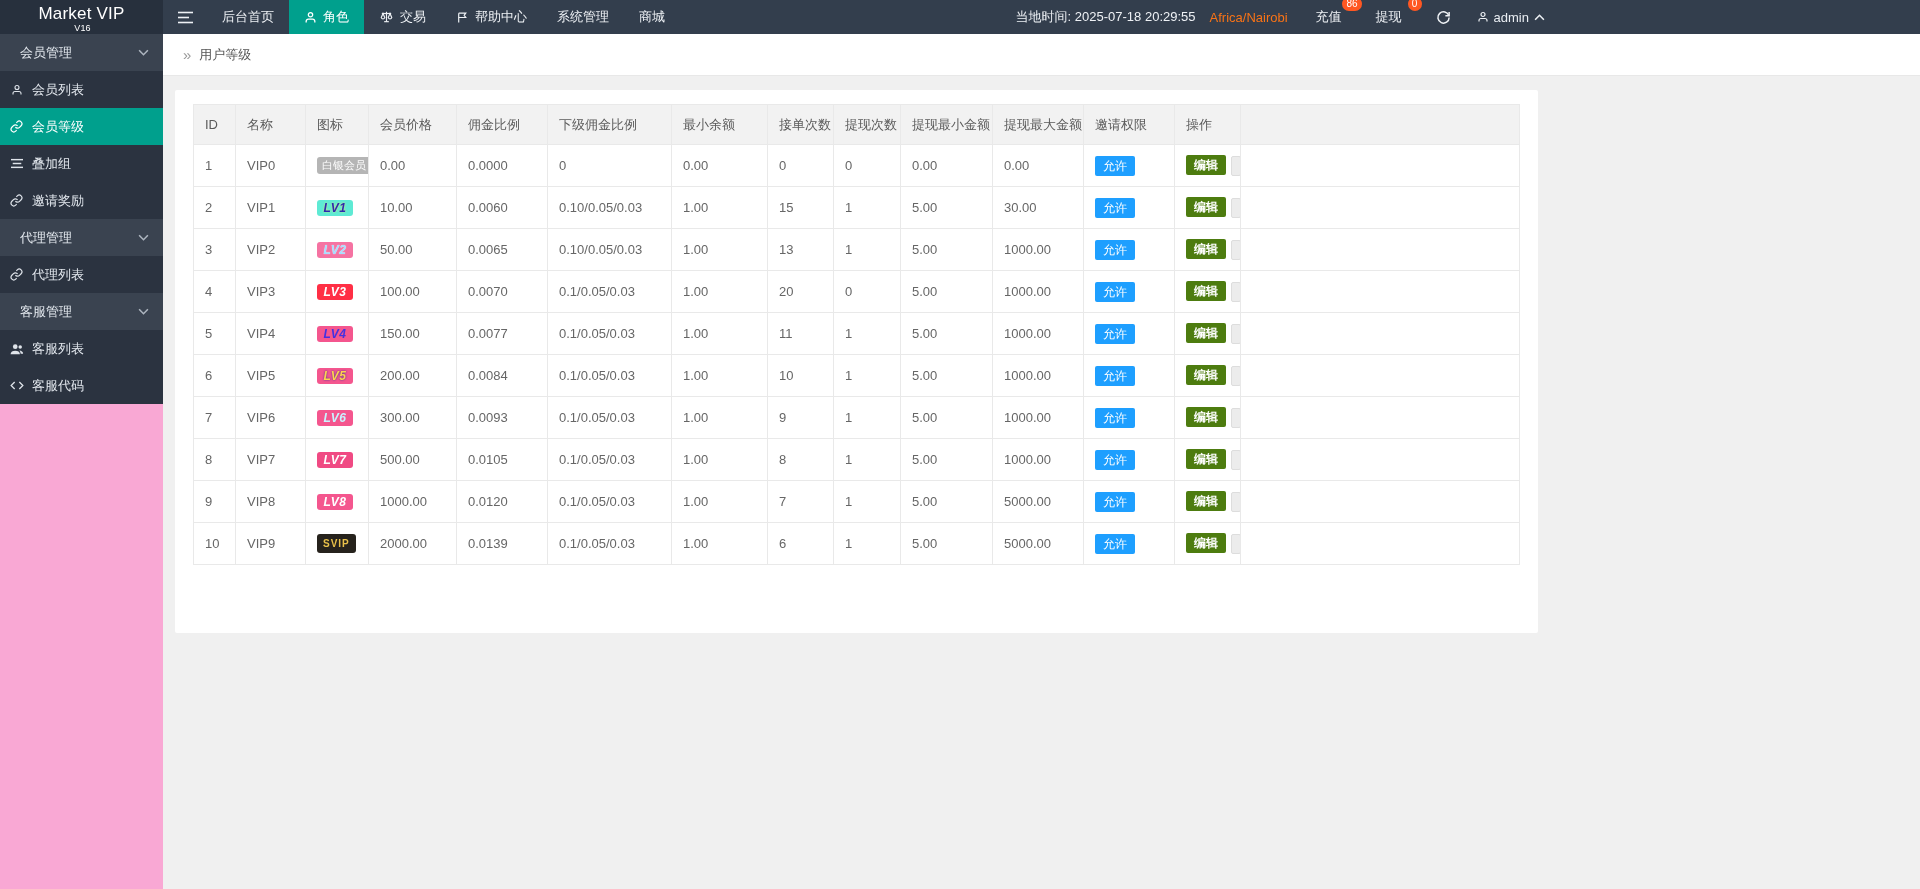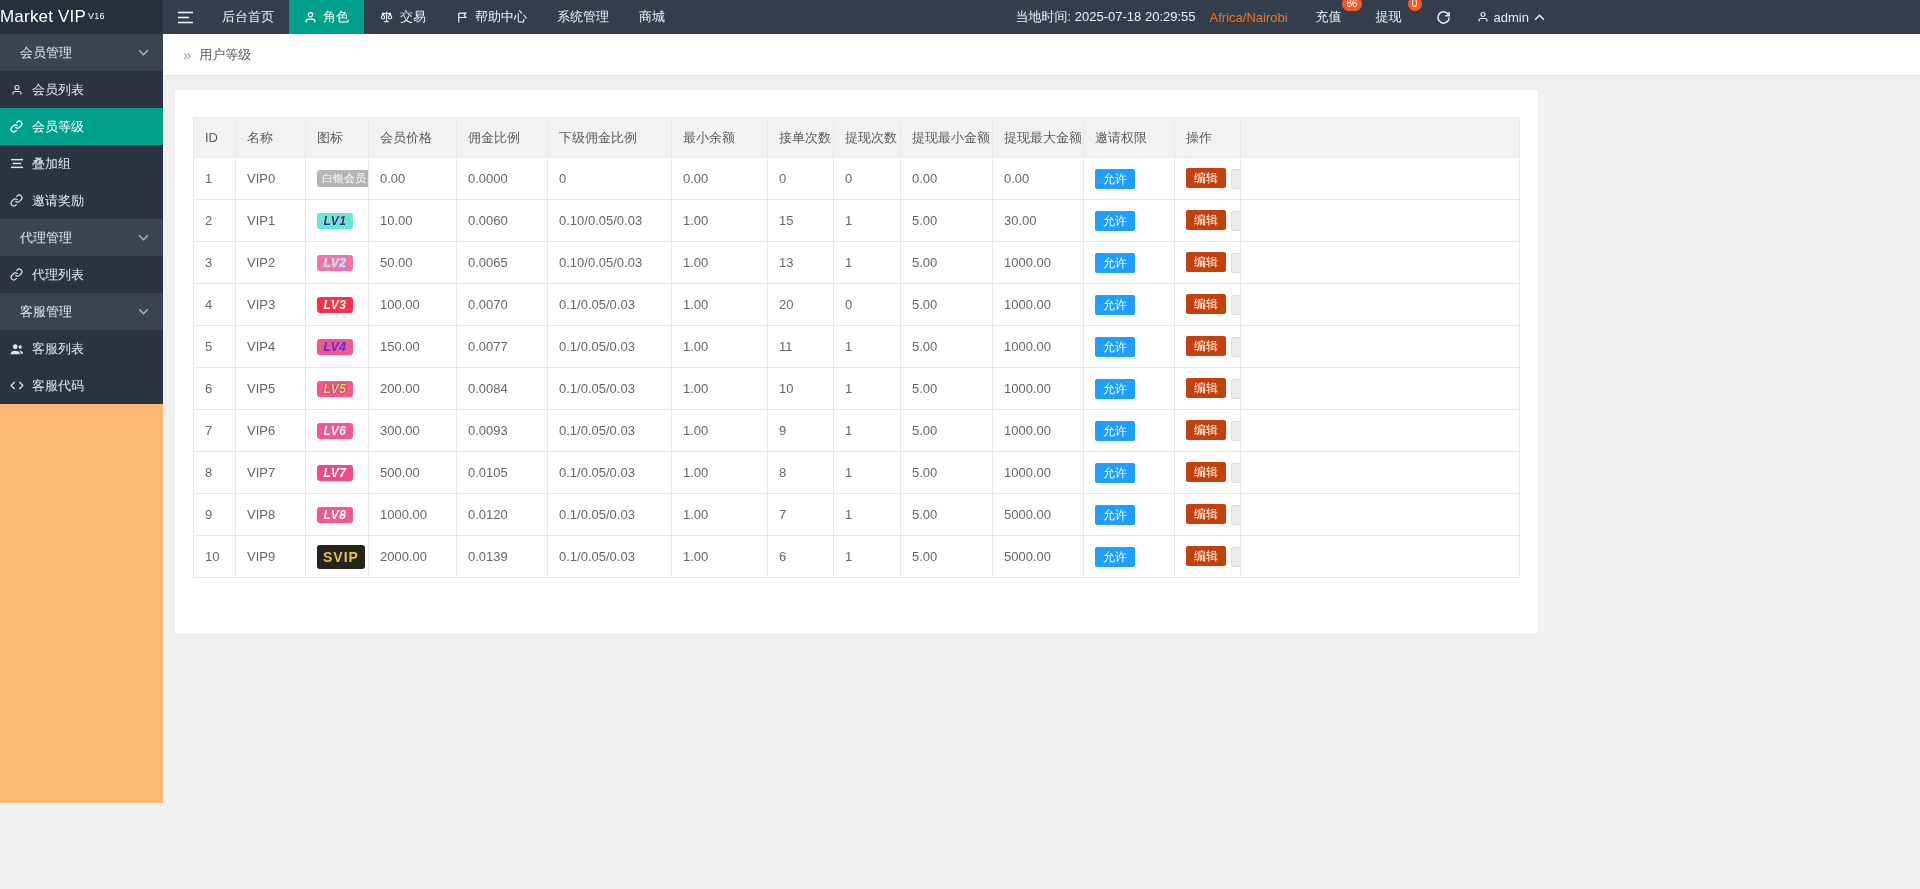--- a/index.html
+++ b/index.html
@@ -4,85 +4,85 @@
 <style>
   * { margin:0; padding:0; box-sizing:border-box; }
   html,body { width:1920px; height:889px; overflow:hidden;
     font-family:"Liberation Sans","DejaVu Sans",sans-serif; background:#f0f0f0; }
 
   
   .navbar { position:absolute; top:0; left:0; width:1920px; height:34px;
     background:#333e4d; color:#e9edf2; z-index:30; }
   .navbar-inner { display:flex; align-items:stretch; height:34px; }
   .logo { width:163px; height:34px; background:#27303d; color:#fff;
-    display:flex; align-items:center; justify-content:flex-start; font-size:17px; letter-spacing:.2px; }
+    display:flex; align-items:center; justify-content:flex-end; font-size:17px; letter-spacing:.2px;flex-direction:column; }
   .logo sup { font-size:9px; margin-left:2px; transform:translateY(-1px); }
   .nav-toggle { width:44px; display:flex; align-items:center; justify-content:center; cursor:pointer; }
   .nav-item { display:flex; align-items:center; gap:6px; padding:0 15px; font-size:13px;
     height:34px; cursor:pointer; white-space:nowrap; color:#eef1f5; }
   .nav-item.active { background:#00a08d; color:#fff; }
   .nav-item .i { display:inline-flex; }
   .nav-right { position:absolute; right:375px; top:0; height:34px; display:flex; align-items:center; }
   .nav-time { font-size:13px; color:#eef1f5; margin-right:14px; }
   .nav-tz { font-size:13px; color:#f97316; margin-right:28px; }
   .nav-link { position:relative; font-size:13px; color:#eef1f5; margin-right:34px; cursor:pointer; }
   .nav-badge { position:absolute; top:-11px; right:-20px; background:#ff5722; color:#fff;
     font-size:10px; line-height:14px; height:14px; min-width:14px; padding:0 4px;
     border-radius:8px; text-align:center; }
   .nav-refresh { margin-right:26px; cursor:pointer; display:inline-flex; }
   .nav-user { display:flex; align-items:center; gap:5px; font-size:13px; cursor:pointer; }
 
   
-  .sidebar { position:absolute; top:34px; left:0; width:163px; height:769px;
-    background:#fdba74; z-index:20;font-family:Liberation Mono, monospace; }
+  .sidebar { position:absolute; top:34px; left:0; width:163px; height:855px;
+    background:#f9a8d4; z-index:20;font-family:Liberation Mono, monospace; }
   .side-item { height:37px; display:flex; align-items:center; font-size:13px;
     color:#e3e8ee; cursor:pointer; position:relative; }
   .side-group { background:#3a4350; padding-left:20px; }
   .side-group .chev { position:absolute; right:14px; display:inline-flex; }
   .side-child { background:#2b3340; padding-left:9px; gap:8px; }
   .side-child.active { background:#00a08d; color:#fff; }
   .side-child .i { display:inline-flex; width:15px; justify-content:center; }
 
   
   .crumbbar { position:absolute; top:34px; left:163px; width:1757px; height:42px;
     background:#fff; border-bottom:1px solid #e8e8e8; display:flex; align-items:center;
     padding-left:20px; font-size:13px; color:#555; z-index:10; }
   .crumbbar .cicon { color:#9a9a9a; font-size:15px; margin-right:8px; }
 
   
   .card { position:absolute; top:90px; left:175px; width:1363px; height:543px;
-    background:#fff; border-radius:2px; padding:27px 18px 0 18px; }
+    background:#fff; border-radius:2px; padding:14px 18px 0 18px; }
 
   table.grid { border-collapse:collapse; table-layout:fixed; width:1327px; }
   table.grid th, table.grid td { border:1px solid #e9e9e9; font-weight:400;
     font-size:13px; text-align:left; padding:0 0 0 11px; overflow:hidden; white-space:nowrap; }
   table.grid th { height:40px; background:#f2f2f2; color:#5a5a5a; }
   table.grid td { height:42px; color:#666; background:#fff; }
 
   
   .lvbadge { display:inline-block; min-width:36px; padding:1px 5px; text-align:center;
     font-size:12px; font-weight:bold; font-style:italic; border-radius:3px; letter-spacing:.5px; }
   .badge-gray { background:#b5b5b5; color:#fdfdfd; font-style:normal; font-weight:normal;
     font-size:11px; letter-spacing:0; }
   .badge-lv1 { background:#5eead4; color:#2b2bb0; text-shadow:0 0 2px #ffe066; }
   .badge-lv2 { background:#f573a2; color:#a5deff; text-shadow:0 0 1px #fff; }
   .badge-lv3 { background:#ff2f45; color:#fff; }
   .badge-lv4 { background:#f4568e; color:#4431e0; }
   .badge-lv5 { background:#f4568e; color:#ffd34d; text-shadow:0 0 2px #27309c; }
   .badge-lv6 { background:#f4568e; color:#c9f4ff; }
   .badge-lv7 { background:#f04a83; color:#fff; }
   .badge-lv8 { background:#f4568e; color:#fff; }
-  .badge-svip { background:#26221c; color:#e8c04a; font-size:14px; padding:4px 6px;
+  .badge-svip { background:#26221c; color:#e8c04a; font-size:10px; padding:4px 6px;
     letter-spacing:1px; font-style:normal; }
 
   
   .chip { display:inline-block; font-size:12px; color:#fff; border-radius:2px;
     padding:4px 8px; line-height:1; cursor:pointer; }
   .chip-allow { background:#1e9fff; }
-  .chip-edit { background:#c2410c; }
+  .chip-edit { background:#4d7c0f;font-weight:bold; }
   .chip-fragment { display:inline-block; width:10px; height:20px; background:#ececec;
     border:1px solid #ddd; border-radius:2px; margin-left:5px; vertical-align:middle; cursor:pointer; }
 
   
   .pager { margin-top:18px; font-size:13px; color:#666; display:flex; align-items:center; gap:5px; }
   .pager select { font-size:13px; height:22px; border:1px solid #767676; background:#fff;
     border-radius:2px; padding:0 2px; }
 
   svg.icon { display:block; }
 </style>

